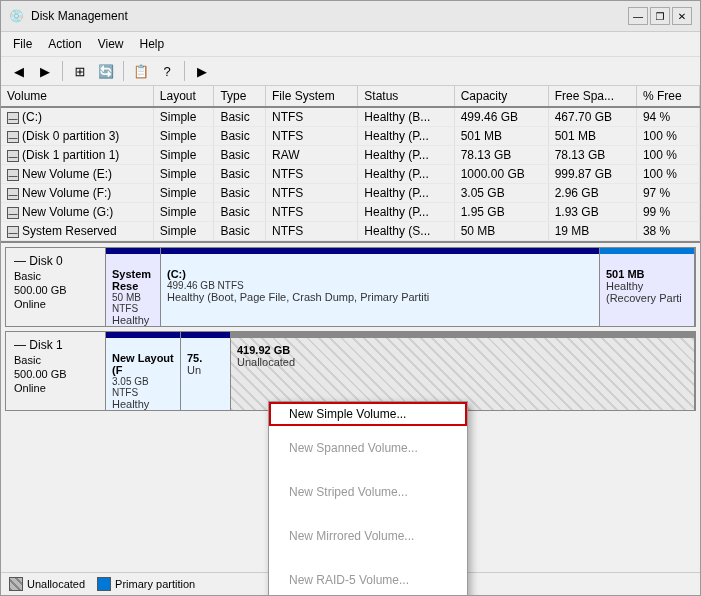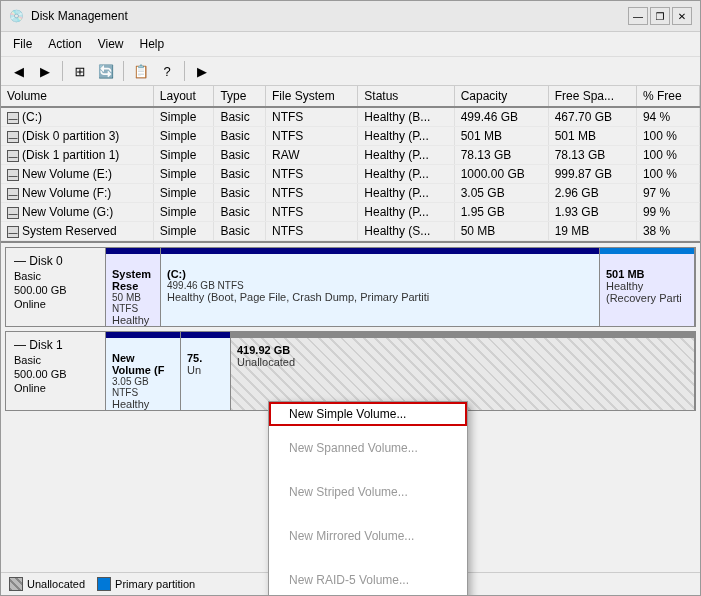--- a/index.html
+++ b/index.html
@@ -439,21 +439,21 @@
         <div class="disk-label">
           <div class="disk-name">— Disk 1</div>
           <div class="disk-type">Basic</div>
           <div class="disk-size">500.00 GB</div>
           <div class="disk-status">Online</div>
         </div>
         <div class="disk-partitions">
 
           <div class="partition primary" style="width:75px; min-width:75px;">
             <div class="partition-header-bar bar-dark-blue"></div>
-            <div class="partition-name">New Volume (F</div>
+            <div class="partition-name">New Layout (F</div>
             <div class="partition-size">3.05 GB NTFS</div>
             <div class="partition-status">Healthy (Primary</div>
           </div>
 
           <div class="partition primary" style="width:50px; min-width:50px;">
             <div class="partition-header-bar bar-dark-blue"></div>
             <div class="partition-name">75.</div>
             <div class="partition-status">Un</div>
           </div>
 

